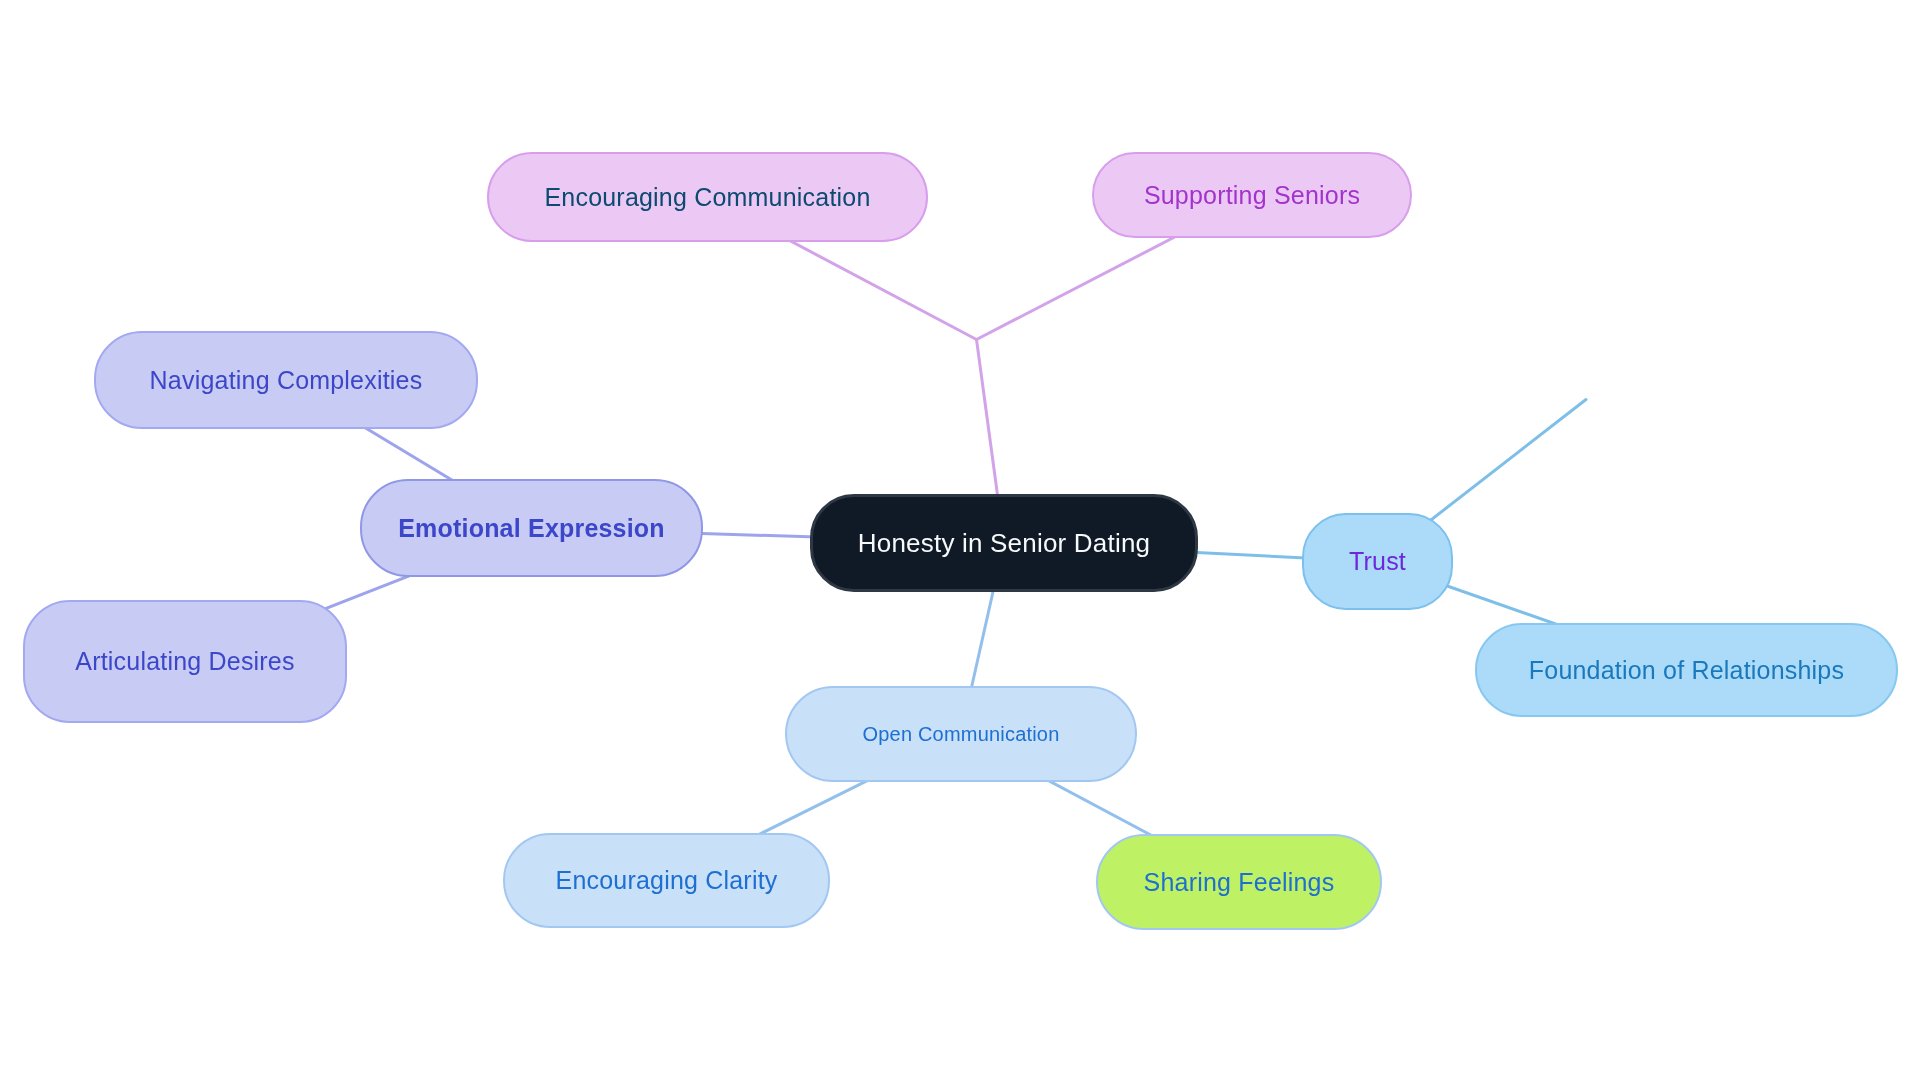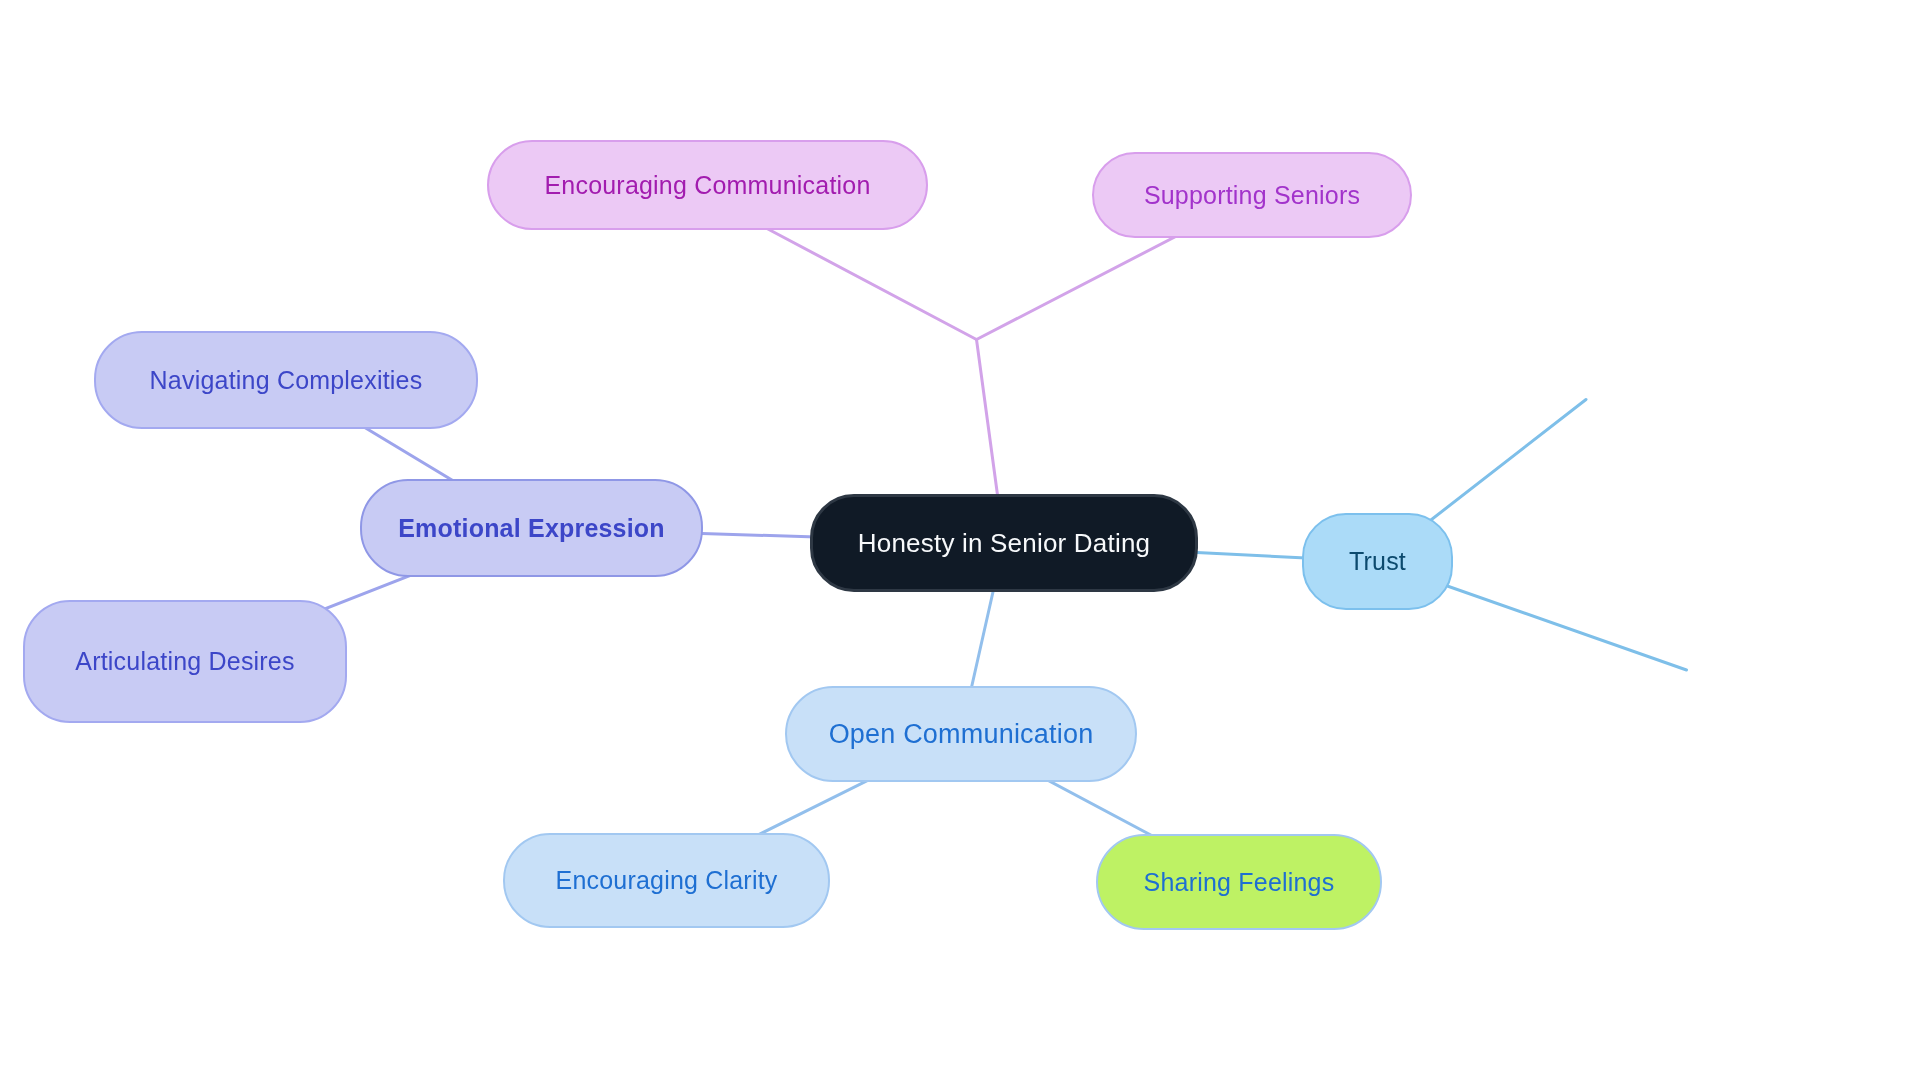--- a/index.html
+++ b/index.html
@@ -65,39 +65,42 @@
       <line x1="1377.5" y1="561.5" x2="1586" y2="399.5" stroke="#7ebfe9" stroke-width="3" stroke-linecap="round"></line>
       <line x1="1377.5" y1="561.5" x2="1686.5" y2="670" stroke="#7ebfe9" stroke-width="3" stroke-linecap="round"></line>
       <line x1="1004" y1="543" x2="961" y2="734" stroke="#92bfec" stroke-width="3" stroke-linecap="round"></line>
       <line x1="961" y1="734" x2="666.5" y2="880.5" stroke="#92bfec" stroke-width="3" stroke-linecap="round"></line>
       <line x1="961" y1="734" x2="1239" y2="882" stroke="#92bfec" stroke-width="3" stroke-linecap="round"></line>
     </svg>
   <div class="node-layer">
       <div class="node root" style="left: 810px; top: 494px; width: 388px; height: 98px; background: rgb(16, 26, 38); border-color: rgb(46, 56, 68); color: rgb(247, 249, 251); font-size: 26px; border-radius: 44px; align-items: center;">
         <span>Honesty in Senior Dating</span>
       </div>
-      <div class="node" style="left: 487px; top: 140px; width: 441px; height: 90px; background: rgb(236, 201, 245); border-color: rgb(216, 158, 236); color: #a21caf; font-size: 25px; border-radius: 45px;">
+      <div class="node" style="left: 487px; top: 152px; width: 441px; height: 90px; background: rgb(236, 201, 245); border-color: rgb(216, 158, 236); color: #0c4a6e; font-size: 25px; border-radius: 45px;">
         <span>Encouraging Communication</span>
       </div>
       <div class="node" style="left: 1092px; top: 152px; width: 320px; height: 86px; background: rgb(236, 201, 245); border-color: rgb(216, 158, 236); color: rgb(162, 51, 203); font-size: 25px; border-radius: 45px;">
         <span>Supporting Seniors</span>
       </div>
       <div class="node" style="left: 360px; top: 479px; width: 343px; height: 98px; background: rgb(200, 203, 244); border-color: rgb(143, 151, 230); color: rgb(60, 70, 200); font-size: 25px; border-radius: 48px; font-weight: bold;">
         <span>Emotional Expression</span>
       </div>
       <div class="node" style="left: 94px; top: 331px; width: 384px; height: 98px; background: rgb(200, 203, 244); border-color: rgb(163, 169, 240); color: rgb(60, 70, 200); font-size: 25px; border-radius: 48px;">
         <span>Navigating Complexities</span>
       </div>
       <div class="node" style="left: 23px; top: 600px; width: 324px; height: 123px; background: rgb(200, 203, 244); border-color: rgb(163, 169, 240); color: rgb(60, 70, 200); font-size: 25px; border-radius: 47px;">
         <span>Articulating Desires</span>
       </div>
-      <div class="node" style="left: 1302px; top: 513px; width: 151px; height: 97px; background: rgb(171, 219, 248); border-color: rgb(124, 192, 237); color: #0c4a6e; font-size: 25px; border-radius: 44px;">
+      <div class="node" style="left: 1302px; top: 513px; width: 151px; height: 97px; background: rgb(171, 219, 248); border-color: rgb(124, 192, 237); color: #6d28d9; font-size: 25px; border-radius: 44px;">
         <span>Trust</span>
       </div>
-      <div class="node" style="left: 785px; top: 686px; width: 352px; height: 96px; background: rgb(200, 224, 248); border-color: rgb(162, 200, 241); color: rgb(30, 111, 210); font-size: 27px; border-radius: 48px;">
+      <div class="node" style="left: 1475px; top: 623px; width: 423px; height: 94px; background: rgb(171, 219, 248); border-color: rgb(134, 200, 240); color: rgb(26, 120, 189); font-size: 25px; border-radius: 47px;">
+        <span>Foundation of Relationships</span>
+      </div>
+      <div class="node" style="left: 785px; top: 686px; width: 352px; height: 96px; background: rgb(200, 224, 248); border-color: rgb(162, 200, 241); color: rgb(30, 111, 210); font-size: 20px; border-radius: 48px;">
         <span>Open Communication</span>
       </div>
       <div class="node" style="left: 503px; top: 833px; width: 327px; height: 95px; background: rgb(200, 224, 248); border-color: rgb(162, 200, 241); color: rgb(30, 111, 210); font-size: 25px; border-radius: 47px;">
         <span>Encouraging Clarity</span>
       </div>
       <div class="node" style="left: 1096px; top: 834px; width: 286px; height: 96px; background: #bef264; border-color: rgb(162, 200, 241); color: rgb(30, 111, 210); font-size: 25px; border-radius: 48px;">
         <span>Sharing Feelings</span>
       </div>
     </div>
 </div>

